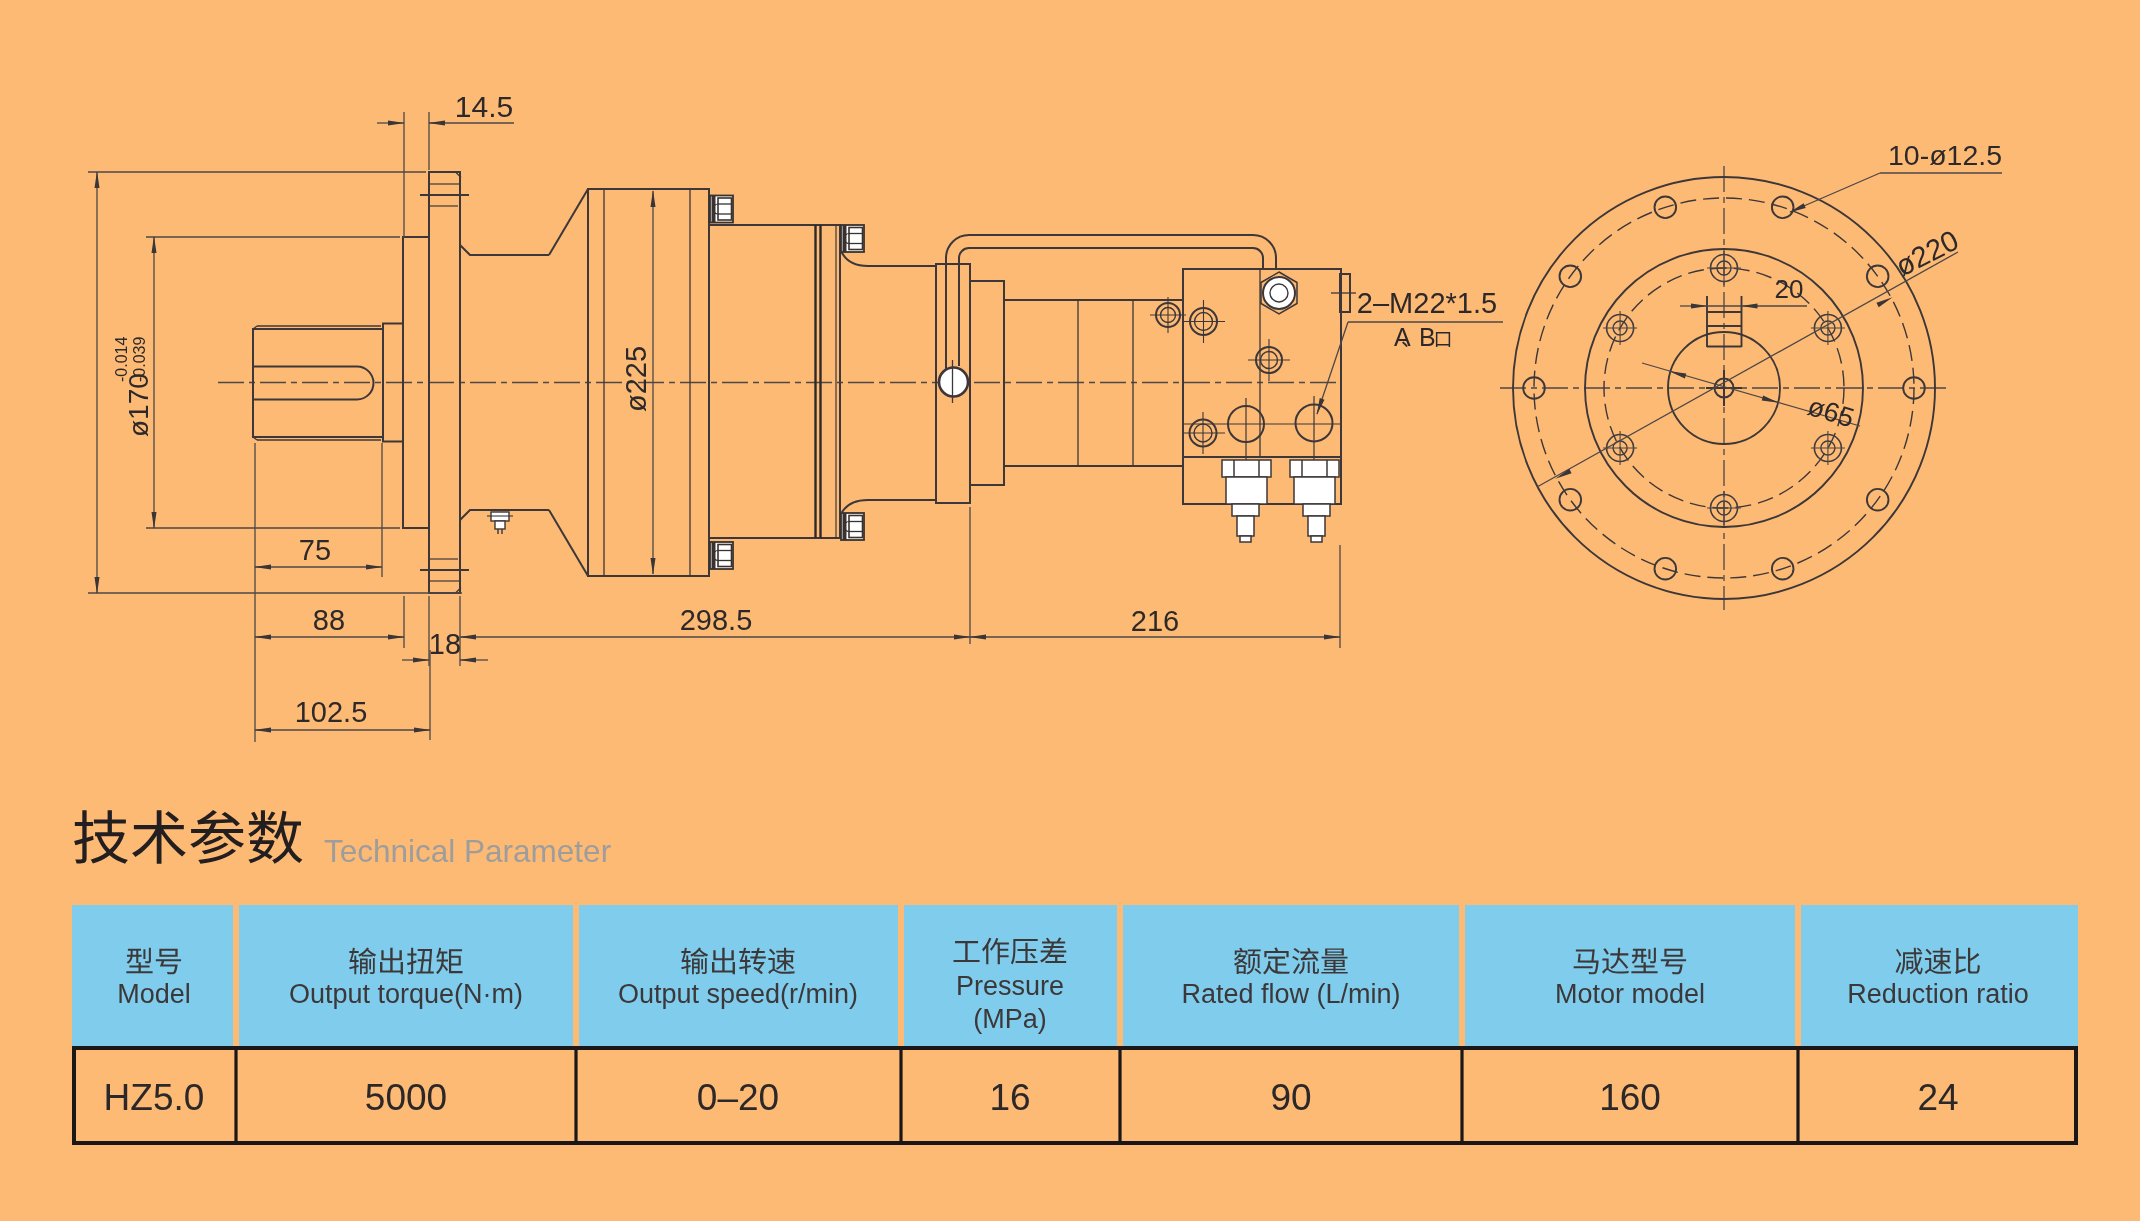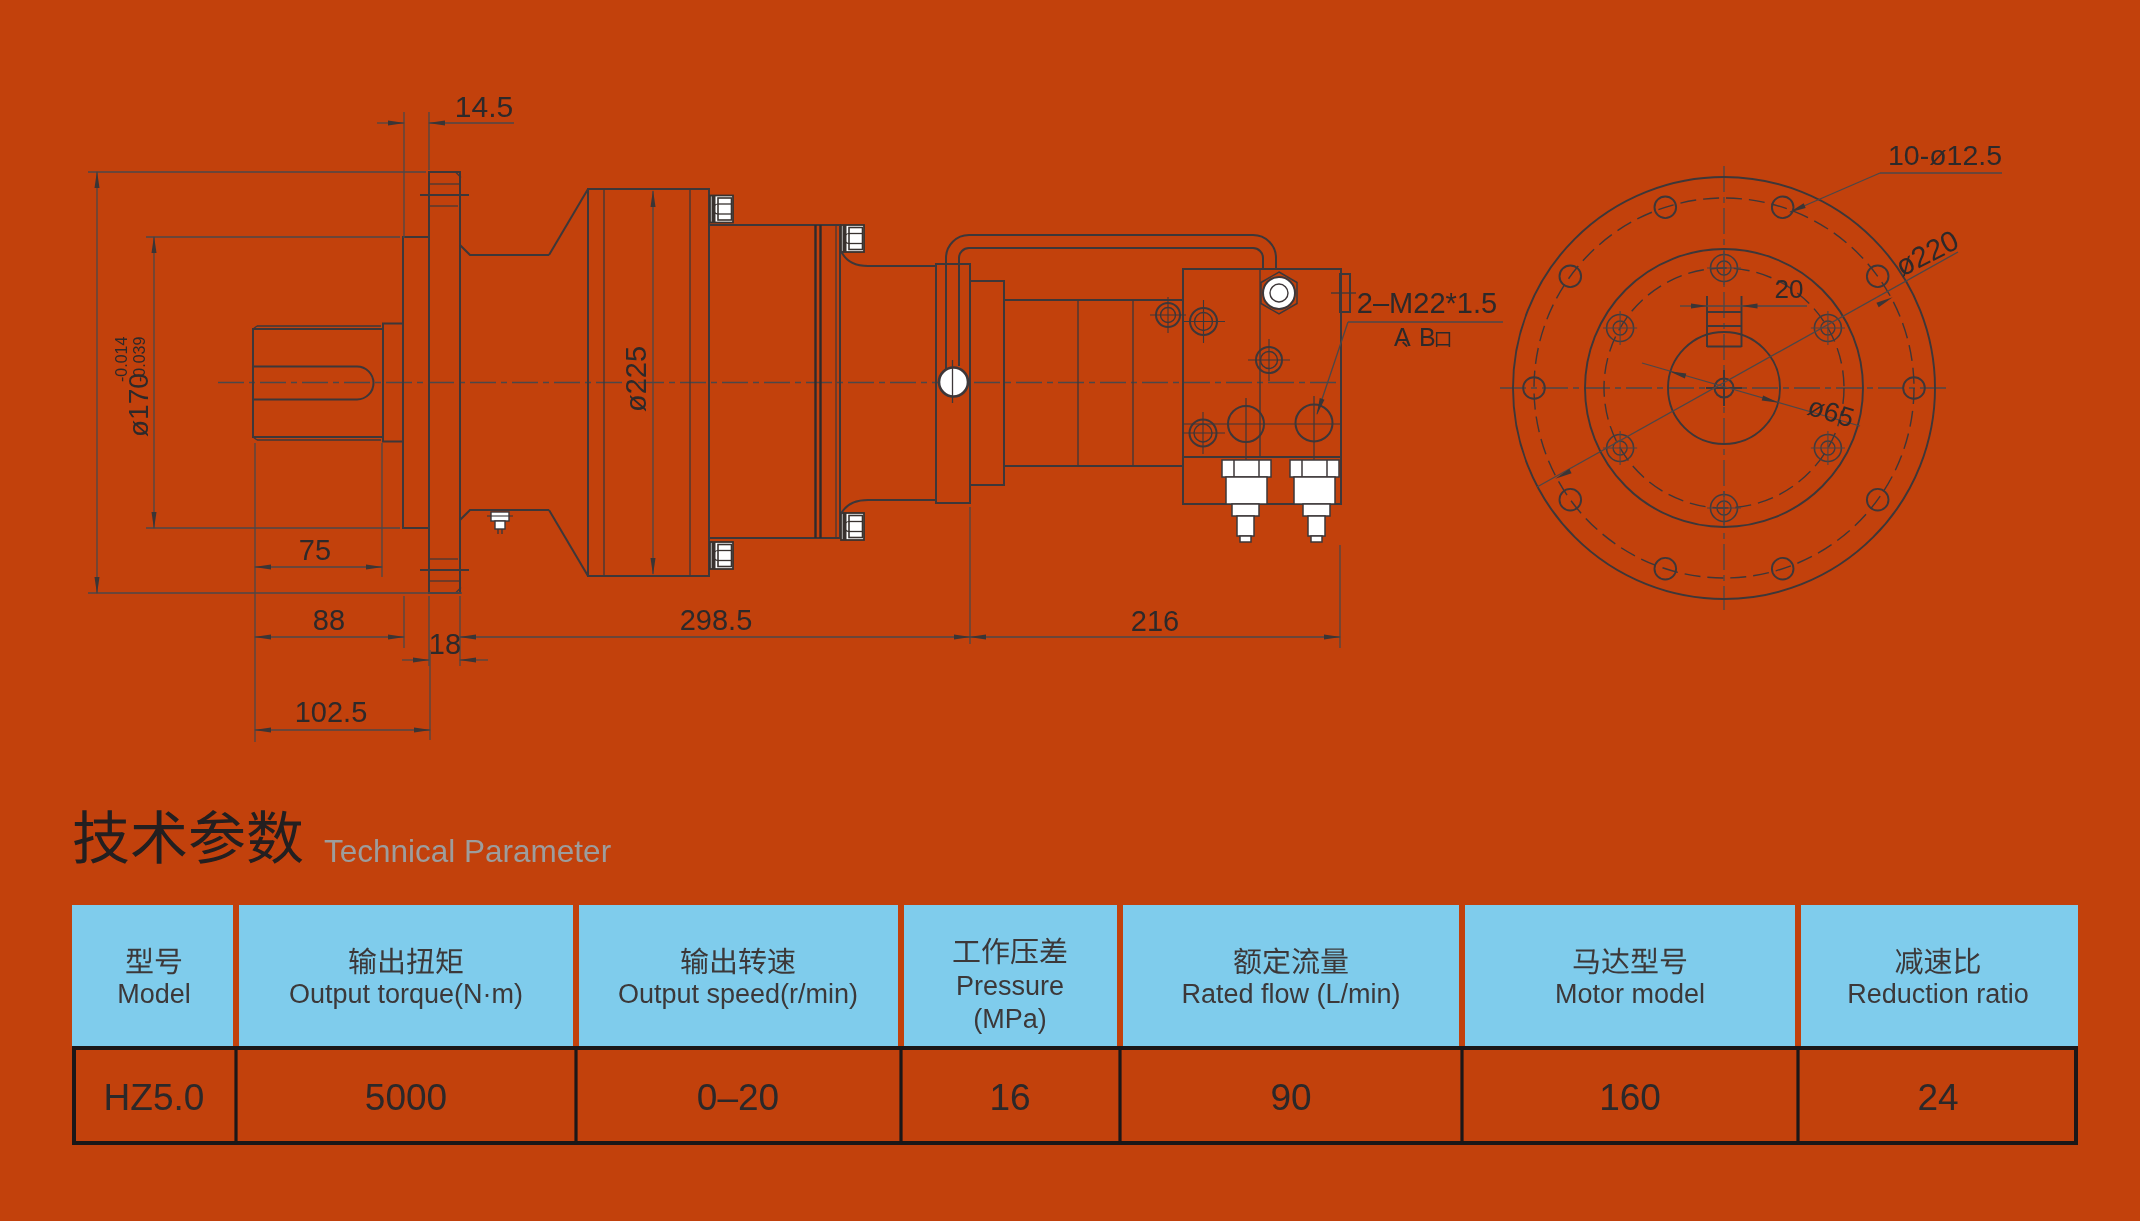--- a/index.html
+++ b/index.html
@@ -1,16 +1,16 @@
 <!DOCTYPE html>
 <html><head>
 <meta charset="utf-8">
 <style>
   html,body{margin:0;padding:0;background:#fff;}
-  .page{position:relative;width:2140px;height:1221px;background:#c2410c;overflow:hidden;
+  .page{position:relative;width:2140px;height:1221px;background:#fdba74;overflow:hidden;
         font-family:"Liberation Sans", sans-serif;}
   svg text{font-family:"Liberation Sans", sans-serif;}
 </style>
 </head>
 <body>
 
 <div class="page">
 <svg width="2140" height="1221" viewBox="0 0 2140 1221" xmlns="http://www.w3.org/2000/svg">
 <defs>
 <marker id="ar" viewBox="0 0 18 8" refX="17" refY="4" markerWidth="18" markerHeight="8" orient="auto-start-reverse" markerUnits="userSpaceOnUse">

